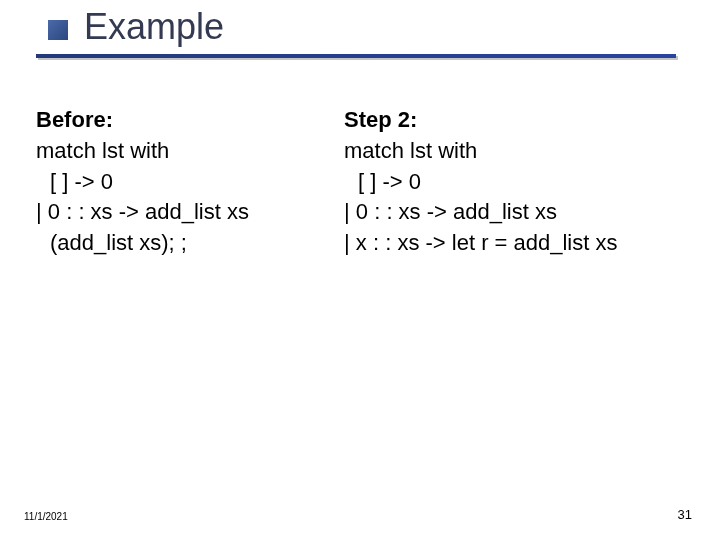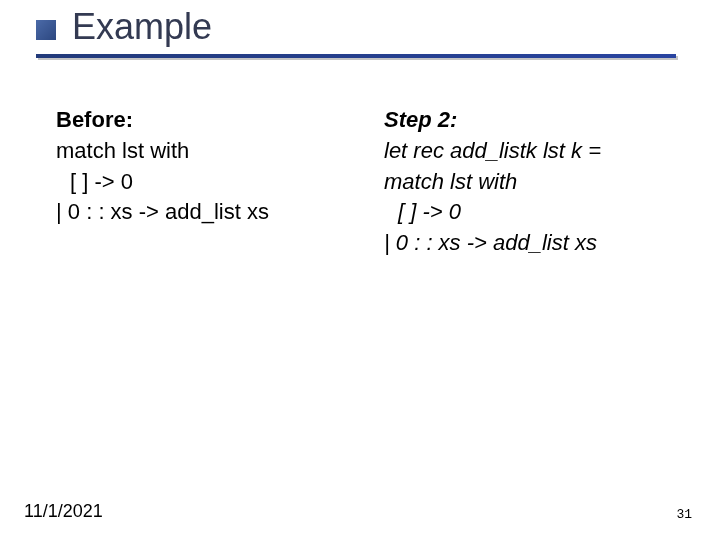--- a/index.html
+++ b/index.html
@@ -9,21 +9,21 @@
     height: 540px;
     background: #ffffff;
     font-family: Verdana, Arial, sans-serif;
     color: #000000;
     position: relative;
     overflow: hidden;
   }
   .title-bar {
     position: absolute;
     top: 6px;
-    left: 36px;
+    left: 48px;
     right: 0;
     height: 56px;
   }
   .title-bar .square {
     position: absolute;
     left: 0;
     top: 14px;
     width: 20px;
     height: 20px;
     background: linear-gradient(135deg, #4b6aa8 0%, #2c4780 100%);
@@ -67,52 +67,50 @@
     left: 36px;
     right: 20px;
     display: flex;
     flex-direction: row;
   }
   .col {
     font-family: Verdana, Arial, sans-serif;
     font-size: 22px;
     line-height: 1.4;
     color: #000000;
-    margin-left: 20px;
   }
   .col.left {
     width: 300px;
     flex: 0 0 300px;
   }
   .col.right {
     flex: 1 1 auto;
     padding-left: 8px;
-    font-style: italic;
   }
   .col .heading {
     font-weight: bold;
   }
   .col.right .line {
     white-space: nowrap;
   }
   .indent1 { padding-left: 14px; }
   .indent2 { padding-left: 110px; }
   .footer-date {
     position: absolute;
     left: 24px;
     bottom: 18px;
     font-family: Arial, sans-serif;
-    font-size: 18px;
+    font-size: 10px;
     color: #000000;
   }
   .footer-page {
     position: absolute;
     right: 28px;
     bottom: 18px;
-    font-family: Liberation Mono, monospace;
+    font-family: Liberation Sans, sans-serif;
     font-size: 13px;
     color: #000000;
   }
 </style>
 </head>
 <body>
 
 <div class="title-bar">
   <div class="square"></div>
   <div class="title">Example</div>
@@ -121,24 +119,25 @@
   <div class="shadow"></div>
   <div class="line"></div>
 </div>
 
 <div class="body">
   <div class="col left">
     <div class="heading">Before:</div>
     <div>match lst with</div>
     <div class="indent1">[ ] -&gt; 0</div>
     <div>| 0 : : xs -&gt; add_list xs</div>
+    <div class="indent1">(add_list xs); ;</div>
   </div>
   <div class="col right">
     <div class="heading">Step 2:</div>
-    <div class="line">let rec add_listk lst k =</div>
     <div class="line">match lst with</div>
     <div class="line indent1">[ ] -&gt; 0</div>
     <div class="line">| 0 : : xs -&gt; add_list xs</div>
+    <div class="line">| x : : xs -&gt; let r = add_list xs</div>
   </div>
 </div>
 
 <div class="footer-date">11/1/2021</div>
 <div class="footer-page">31</div>
 
 </body></html>

